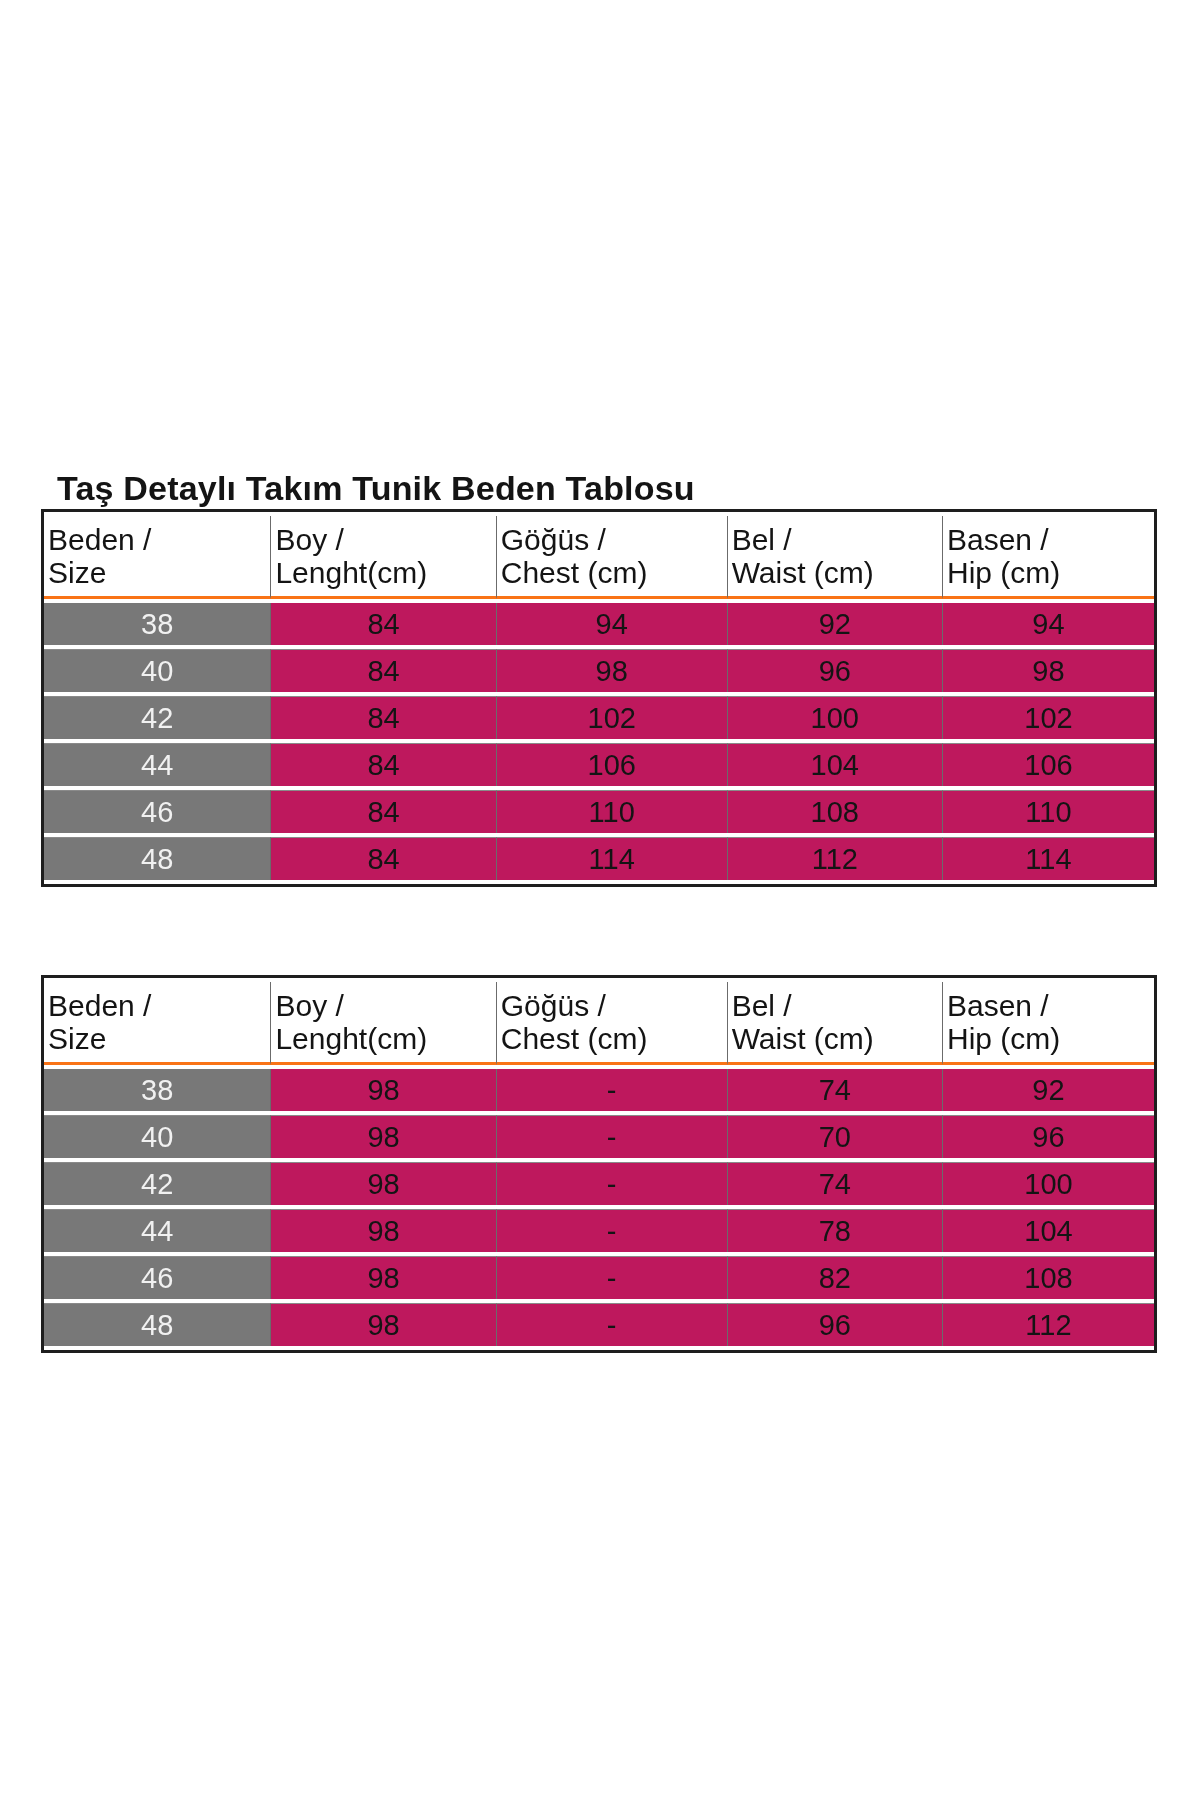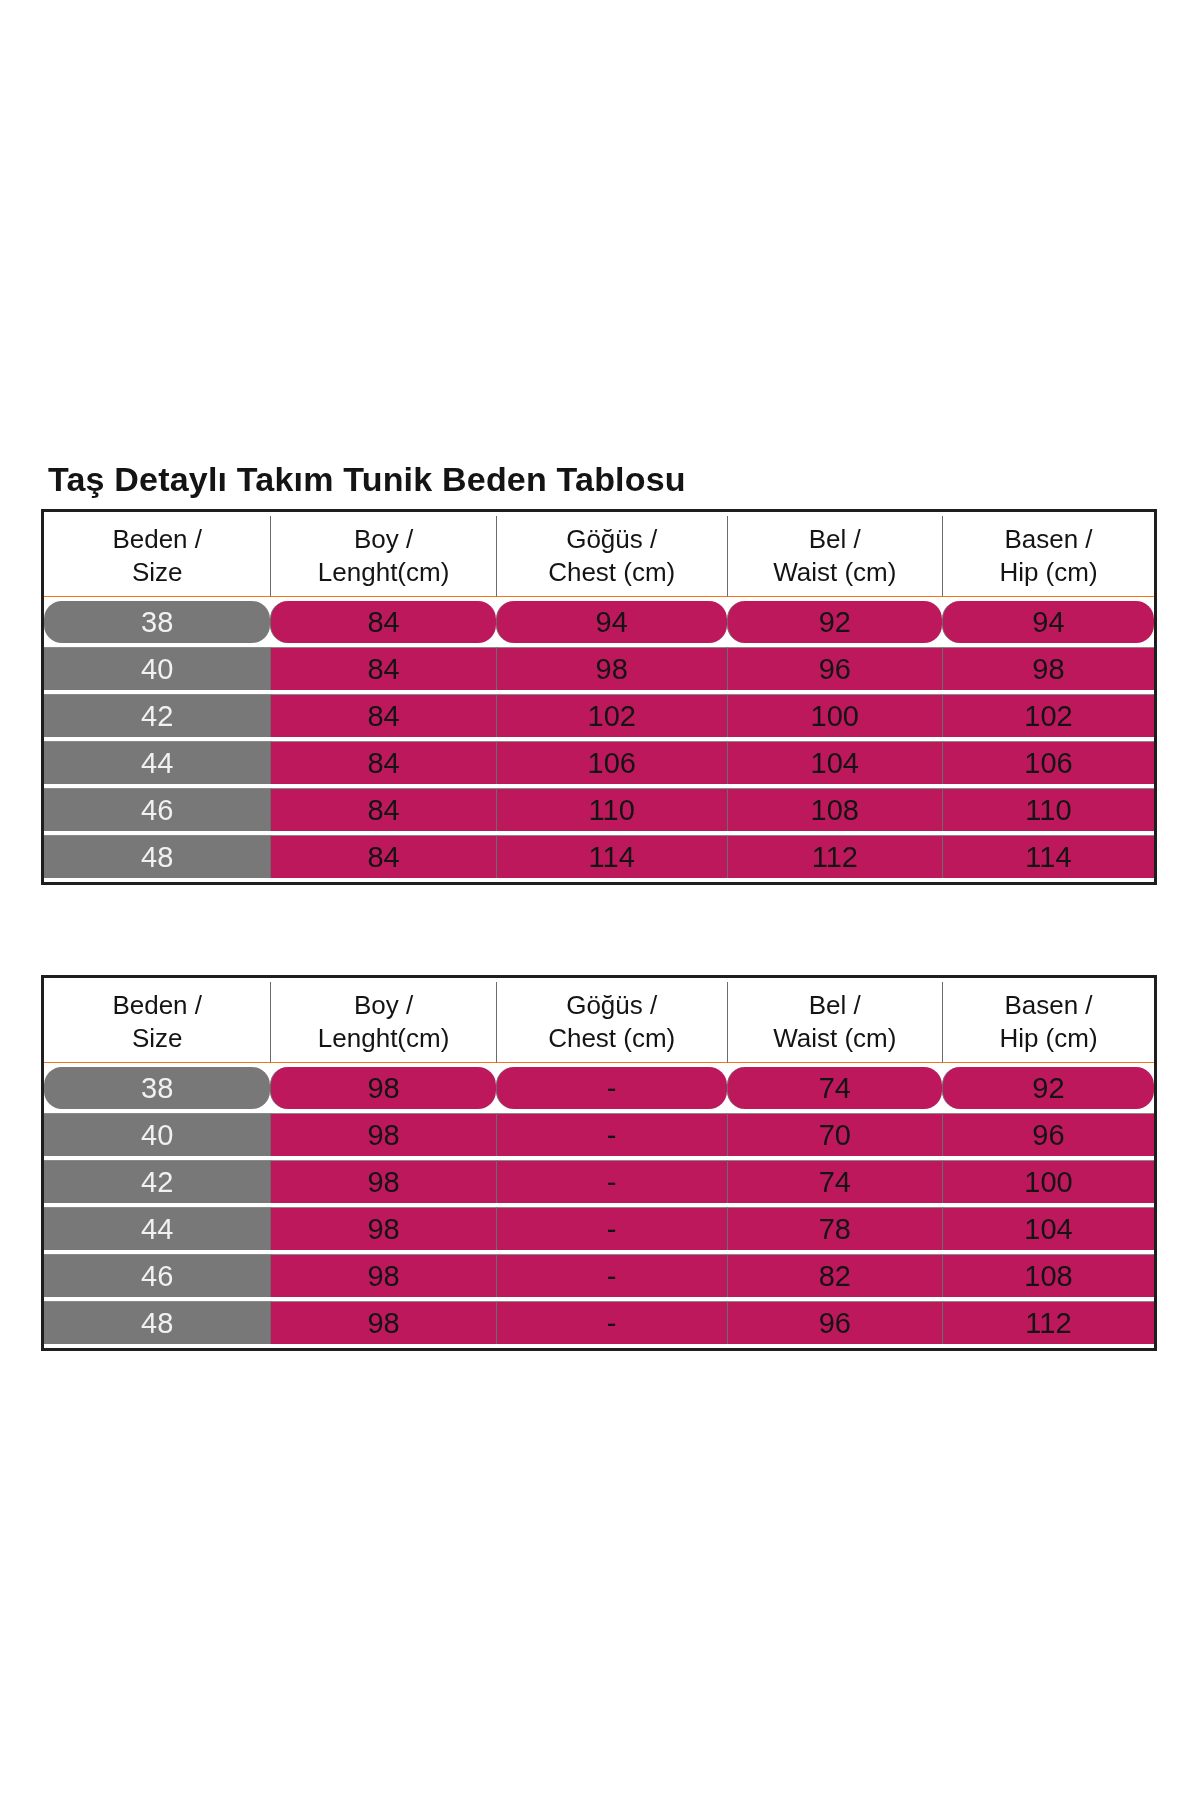--- a/index.html
+++ b/index.html
@@ -12,21 +12,21 @@
     width: 1200px;
     height: 1800px;
     background: #ffffff;
     overflow: hidden;
     font-family: "Liberation Sans", sans-serif;
     color: var(--text-color, #141414);
   }
   .chart-title {
     position: absolute;
     left: 48px;
-    margin: 0;
+    margin: 9px;
     font-size: 34px;
     font-weight: 700;
     line-height: 42px;
     letter-spacing: 0.2px;
     color: var(--text-color, #141414);
     white-space: nowrap;
   }
   #title-1 { top: 458px; }
   #title-2 { top: 920px; }
 
@@ -44,46 +44,45 @@
   #table-2 { top: 975px; }
 
   col.w1 { width: 20.4%; }
   col.w2 { width: 20.3%; }
   col.w3 { width: 20.8%; }
   col.w4 { width: 19.4%; }
   col.w5 { width: 19.1%; }
 
   .size-table th {
     font-weight: 400;
-    font-size: 26px;
+    font-size: 30px;
     line-height: 33px;
     padding: 7px 4px;
-    text-align: center;
+    text-align: left;
     vertical-align: middle;
-    border-bottom: 1px solid #f97316;
+    border-bottom: 3px solid #f97316;
     color: var(--text-color, #141414);
     background: #ffffff;
   }
   .size-table th + th,
   .size-table td + td {
     border-left: 1px solid var(--grid-line, #6b6b6b);
   }
   .size-table td {
     height: 42px;
     font-size: 29px;
     text-align: center;
     vertical-align: middle;
     padding: 0 4px;
   }
   .size-table tbody td {
     border-top: 1px solid #8a8a8a;
   }
   .size-table tbody tr:first-child td {
     border-top: none;
-    border-radius: 18px;
   }
   .size-table td.value-cell {
     background: #be185d;
     color: var(--text-color, #141414);
   }
   .size-table td.size-cell {
     background: var(--size-cell-bg, #787878);
     color: var(--size-cell-text, #f1f1f1);
   }
 </style>

